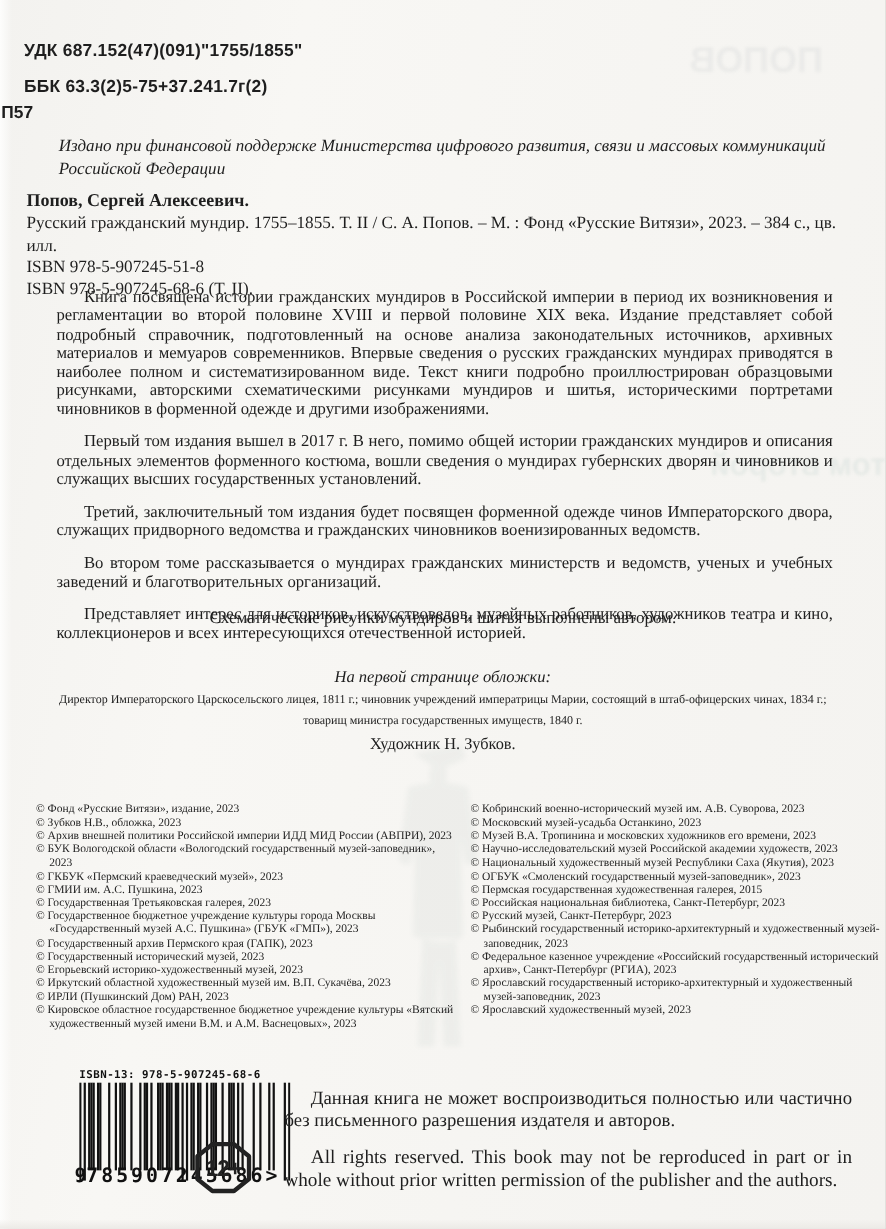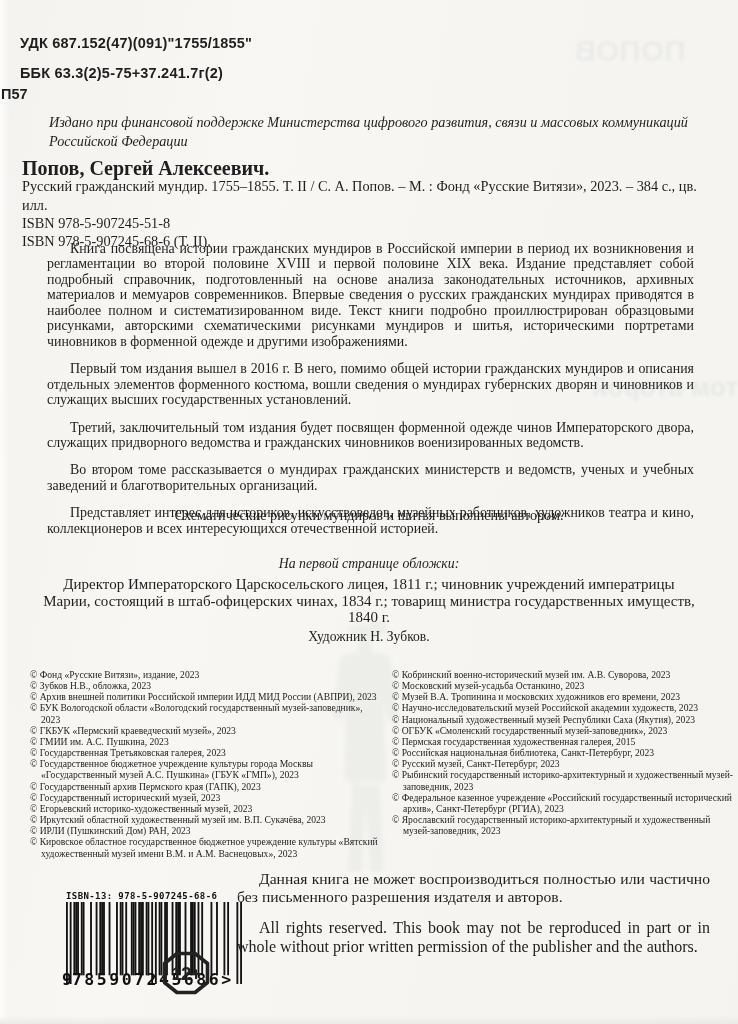--- a/index.html
+++ b/index.html
@@ -21,48 +21,48 @@
   .ghost-title{left:540px;top:34px;width:180px;font-size:30px;color:rgba(110,130,140,.08);font-family:"Liberation Sans",sans-serif;text-align:center;}
   .ghost-volume{left:590px;top:372px;width:150px;font-size:26px;color:rgba(90,140,130,.09);font-family:"Liberation Sans",sans-serif;text-align:center;}
   .ghost-figure{position:absolute;left:300px;top:610px;opacity:.055;filter:blur(2px);pointer-events:none;}
 
   .codes{position:absolute;left:20px;top:28px;font-family:"Liberation Sans",sans-serif;font-weight:bold;font-size:14.5px;line-height:30px;letter-spacing:.2px;}
   .author-sign{position:absolute;left:1px;top:86px;font-family:"Liberation Sans",sans-serif;font-weight:bold;font-size:14.5px;}
 
   .funding{position:absolute;left:49px;right:49px;top:113px;text-align:left;font-style:italic;font-size:14.2px;line-height:19px;}
 
   .bib{position:absolute;left:22px;right:28px;top:159px;font-size:14.3px;line-height:18.3px;}
-  .bib .author{font-weight:bold;font-size:20px;}
+  .bib .author{font-weight:bold;font-size:15px;}
 
   .annotation{position:absolute;left:35px;right:32px;top:229px;font-size:13.9px;line-height:15.45px;text-align:justify;}
   .annotation .para{text-indent:23px;margin:12px;}
 
   .drawings-note{position:absolute;left:0;right:0;top:507px;text-align:center;font-size:14.2px;}
 
   .cover-cap{position:absolute;left:40px;right:40px;top:556px;text-align:center;}
   .cover-cap .cap-head{font-style:italic;font-size:13.8px;margin-bottom:4px;}
-  .cover-cap .cap-text{font-size:15px;line-height:16.5px;font-family:Liberation Serif, serif;}
+  .cover-cap .cap-text{font-size:10px;line-height:16.5px;font-family:Liberation Serif, serif;}
   .cover-cap .cap-artist{font-size:13.6px;margin-top:3px;}
 
   .copyrights{position:absolute;top:669px;left:0;width:100%;font-size:9.6px;line-height:11.15px;color:#242424;}
   .c-col{position:absolute;top:0;}
   .c-col-left{left:30px;width:353px;}
   .c-col-right{left:392px;width:344px;font-family:Liberation Serif, serif;}
   .c-item{padding-left:11px;text-indent:-11px;margin:0;}
 
   .barcode{position:absolute;left:28px;top:891px;width:152px;padding-left:38px;}
   .bc-label{font-family:"DejaVu Sans Mono",monospace;font-size:9px;font-weight:bold;letter-spacing:.4px;white-space:nowrap;color:#111;}
   .bc-bars{display:block;margin-top:1px;}
   .bc-digits{display:flex;justify-content:space-between;align-items:flex-end;margin-top:-14px;font-family:"DejaVu Sans Mono",monospace;font-size:16.5px;font-weight:bold;color:#111;}
   .bc-digits .grp{background:transparent;letter-spacing:2.5px;}
   .bc-digits .lead{margin-left:-4px;}
 
   .age-badge{position:absolute;left:161px;top:950px;}
 
-  .notices{position:absolute;left:237px;right:28px;top:870px;font-family:Liberation Serif, serif;}
+  .notices{position:absolute;left:237px;right:28px;top:907px;font-family:Liberation Serif, serif;}
   .notice-ru{font-size:15.6px;line-height:17.6px;text-align:justify;text-indent:22px;margin:0;}
   .notice-en{font-size:16px;line-height:18.6px;text-align:justify;text-indent:22px;margin:14px 0 0 0;}
 </style>
 </head>
 <body>
 
 <div class="page">
 
   <div class="edge-left"></div>
   <div class="edge-bottom"></div>
@@ -85,21 +85,21 @@
 
   <div class="bib">
     <div class="author">Попов, Сергей Алексеевич.</div>
     <div>Русский гражданский мундир. 1755–1855. Т. II / С. А. Попов. – М. : Фонд «Русские Витязи», 2023. – 384 с., цв. илл.</div>
     <div>ISBN 978-5-907245-51-8</div>
     <div>ISBN 978-5-907245-68-6 (Т. II).</div>
   </div>
 
   <div class="annotation">
       <p class="para">Книга посвящена истории гражданских мундиров в Российской империи в период их возникновения и регламентации во второй половине XVIII и первой половине XIX века. Издание представляет собой подробный справочник, подготовленный на основе анализа законодательных источников, архивных материалов и мемуаров современников. Впервые сведения о русских гражданских мундирах приводятся в наиболее полном и систематизированном виде. Текст книги подробно проиллюстрирован образцовыми рисунками,  авторскими схематическими рисунками мундиров и шитья, историческими портретами чиновников в форменной одежде и другими изображениями.</p>
-      <p class="para">Первый том издания вышел в 2016 г. В него, помимо общей истории гражданских мундиров и описания отдельных элементов форменного костюма, вошли сведения о мундирах губернских дворян и чиновников и служащих высших государственных установлений.</p>
+      <p class="para">Первый том издания вышел в 2017 г. В него, помимо общей истории гражданских мундиров и описания отдельных элементов форменного костюма, вошли сведения о мундирах губернских дворян и чиновников и служащих высших государственных установлений.</p>
       <p class="para">Третий, заключительный том издания будет посвящен форменной одежде чинов Императорского двора, служащих придворного ведомства и гражданских чиновников военизированных ведомств.</p>
       <p class="para">Во втором томе рассказывается о мундирах гражданских министерств и ведомств, ученых и учебных заведений и благотворительных организаций.</p>
       <p class="para">Представляет интерес для историков, искусствоведов, музейных работников, художников театра и кино, коллекционеров и всех интересующихся отечественной историей.</p>
     </div>
 
   <div class="drawings-note">Схематические рисунки мундиров и шитья выполнены автором.</div>
 
   <div class="cover-cap">
     <div class="cap-head">На первой странице обложки:</div>
     <div class="cap-text">Директор Императорского Царскосельского лицея, 1811 г.; чиновник учреждений императрицы Марии, состоящий в штаб-офицерских чинах, 1834 г.; товарищ министра государственных имуществ, 1840 г.</div>
@@ -129,20 +129,21 @@
         <p class="c-item">© Музей В.А. Тропинина и московских художников его времени, 2023</p>
         <p class="c-item">© Научно-исследовательский музей Российской академии художеств, 2023</p>
         <p class="c-item">© Национальный художественный музей Республики Саха (Якутия), 2023</p>
         <p class="c-item">© ОГБУК «Смоленский государственный музей-заповедник», 2023</p>
         <p class="c-item">© Пермская государственная художественная галерея, 2015</p>
         <p class="c-item">© Российская национальная библиотека, Санкт-Петербург, 2023</p>
         <p class="c-item">© Русский музей, Санкт-Петербург, 2023</p>
         <p class="c-item">© Рыбинский государственный историко-архитектурный и художественный музей-заповедник, 2023</p>
         <p class="c-item">© Федеральное казенное учреждение «Российский государственный исторический архив», Санкт-Петербург (РГИА), 2023</p>
         <p class="c-item">© Ярославский государственный историко-архитектурный и художественный музей-заповедник, 2023</p>
+        <p class="c-item">© Ярославский художественный музей, 2023</p>
       </div>
   </div>
 
   <div class="barcode">
     <div class="bc-label">ISBN-13: 978-5-907245-68-6</div>
     <svg class="bc-bars" width="176" height="82" viewBox="0 0 95 33" preserveAspectRatio="none" fill="#121212">
         <rect x="0" y="0" width="1" height="33"></rect>
         <rect x="2" y="0" width="1" height="33"></rect>
         <rect x="4" y="0" width="1" height="29.5"></rect>
         <rect x="5" y="0" width="1" height="29.5"></rect>

